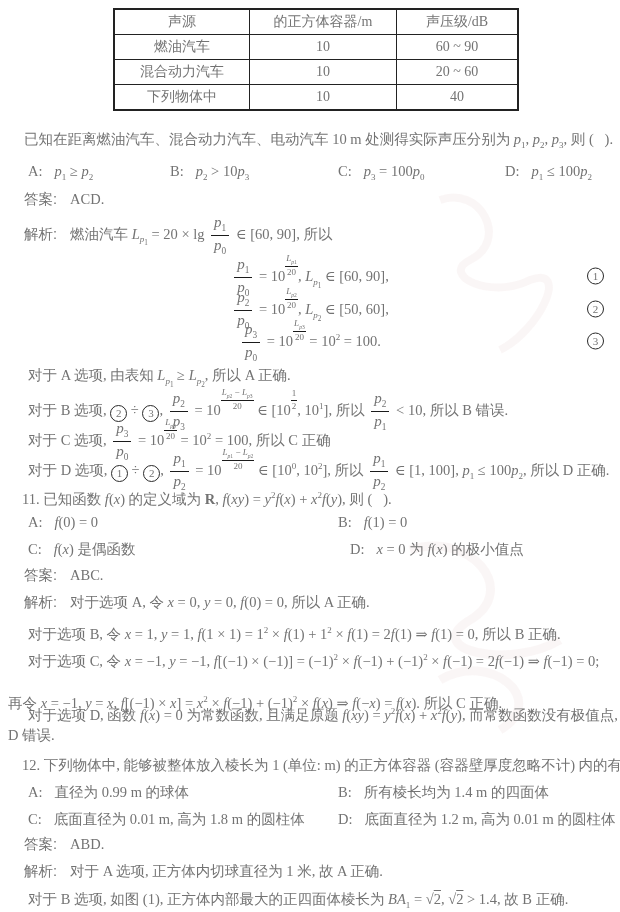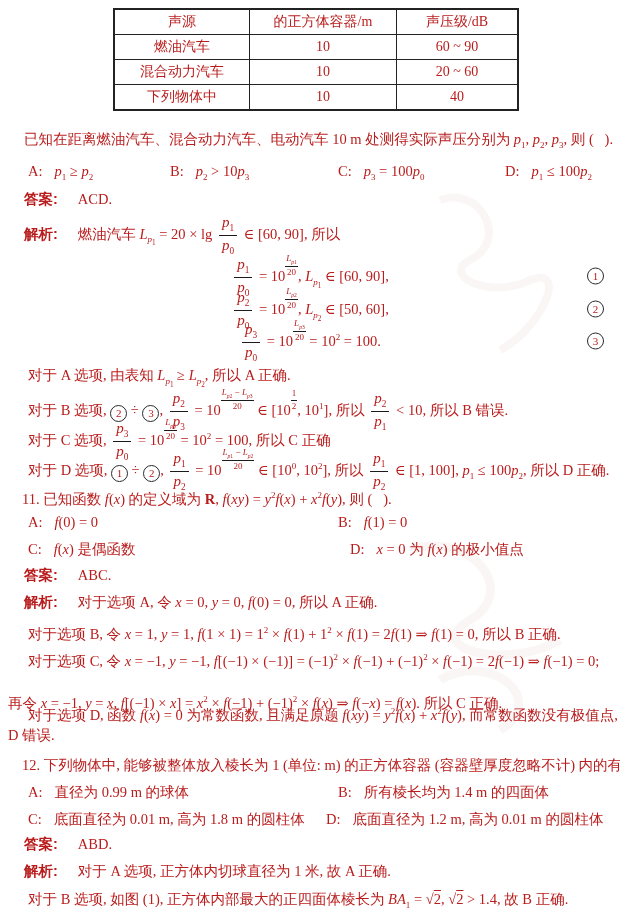--- a/index.html
+++ b/index.html
@@ -1,19 +1,19 @@
 <!DOCTYPE html>
 <html><head>
 <meta charset="utf-8">
 <style>
   html,body{margin:0;padding:0;background:#fff;}
   #page{position:relative;width:620px;height:912px;background:#ffffff;overflow:hidden;
-        font-family:"Liberation Serif","DejaVu Serif",serif;font-size:14.5px;color:#b91c1c;}
+        font-family:"Liberation Serif","DejaVu Serif",serif;font-size:14.5px;color:#737373;}
   .line{position:absolute;white-space:nowrap;line-height:22px;}
-  .blabel{font-family:"Liberation Sans","DejaVu Sans",sans-serif;font-weight:bold;margin-right:20px;}
+  .blabel{font-family:"Liberation Sans","DejaVu Sans",sans-serif;font-weight:normal;margin-right:13px;}
   i{font-family:"Liberation Serif","DejaVu Serif",serif;font-style:italic;}
   sub{font-size:0.62em;}
   sup{font-size:0.62em;}
   sub sub{font-size:0.8em;}
   
   .frac{display:inline-block;vertical-align:middle;text-align:center;margin:0 3px;font-size:15px;line-height:1;}
   .frac .fn{display:block;border-bottom:1px solid #1b1b1b;padding:0 3px 1px;line-height:1.15;}
   .frac .fd{display:block;padding:1px 3px 0;line-height:1.15;}
   
   .sfrac{display:inline-block;vertical-align:middle;text-align:center;font-size:9px;line-height:1;}
@@ -141,21 +141,21 @@
 
   <div class="line" style="top:781px;left:28px;">
     <span class="opt-label">A:</span><span>直径为 0.99 m 的球体</span>
   </div>
   <div class="line" style="top:781px;left:338px;">
     <span class="opt-label">B:</span><span>所有棱长均为 1.4 m 的四面体</span>
   </div>
   <div class="line" style="top:808px;left:28px;">
     <span class="opt-label">C:</span><span>底面直径为 0.01 m, 高为 1.8 m 的圆柱体</span>
   </div>
-  <div class="line" style="top:808px;left:326px;text-align:center;">
+  <div class="line" style="top:808px;left:338px;text-align:center;">
     <span class="opt-label">D:</span><span>底面直径为 1.2 m, 高为 0.01 m 的圆柱体</span>
   </div>
 
   <div class="line" style="top:833px;left:24px;">
     <span class="blabel">答案:</span><span>ABD.</span>
   </div>
 
   <div class="line" style="top:860px;left:24px;">
     <span class="blabel">解析:</span><span>对于 A 选项, 正方体内切球直径为 1 米, 故 A 正确.</span>
   </div>

